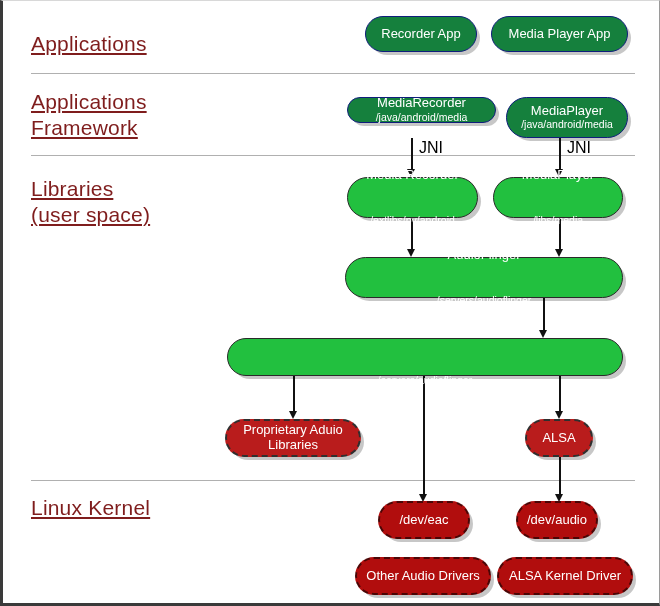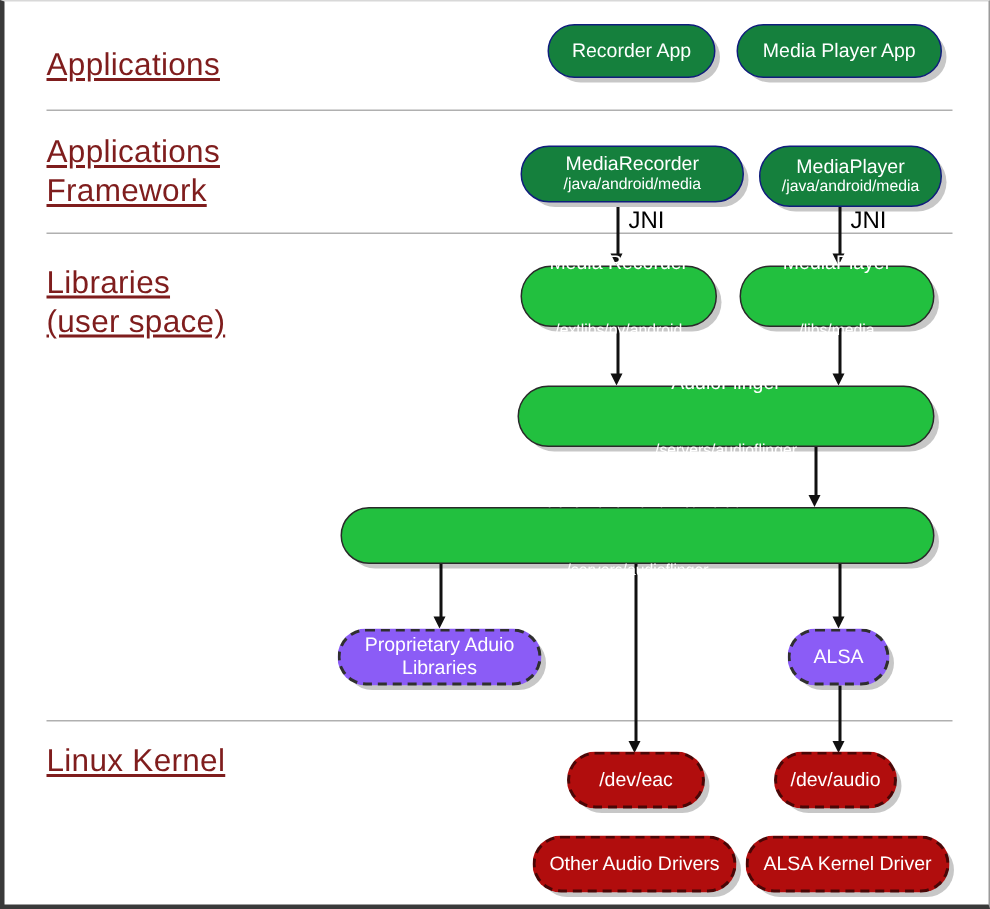--- a/index.html
+++ b/index.html
@@ -66,21 +66,21 @@
   .node.blue {
     background: #15803d;
     border: 1px solid #101d7c;
   }
   .node.green {
     background: #22c03f;
     border: 1px solid #2a2a2a;
     gap: 32px;
   }
   .node.green-dashed {
-    background: #8b5cf6;
+    background: #b91c1c;
     border: 2px dashed #2f2f2f;
   }
   .node.red-dashed {
     background: #b10d0d;
     border: 2px dashed #4a0606;
   }
   
   .conn {
     position: absolute;
     width: 1.6px;
@@ -150,21 +150,21 @@
   <div class="arrowhead" style="left:552px; top:493px;"></div>
 
   <div class="node blue" style="left:362px; top:15px; width:112px; height:36px;">
     <span class="title">Recorder App</span>
   </div>
 
   <div class="node blue" style="left:488px; top:15px; width:137px; height:36px;">
     <span class="title">Media Player App</span>
   </div>
 
-  <div class="node blue" style="left:344px; top:96px; width:149px; height:38px;">
+  <div class="node blue" style="left:344px; top:96px; width:149px; height:26px;">
     <span class="title">MediaRecorder</span>
     <span class="sub">/java/android/media</span>
   </div>
 
   <div class="node blue" style="left:503px; top:96px; width:122px; height:41px;">
     <span class="title">MediaPlayer</span>
     <span class="sub">/java/android/media</span>
   </div>
 
   <div class="node green" style="left:344px; top:176px; width:131px; height:41px;">

